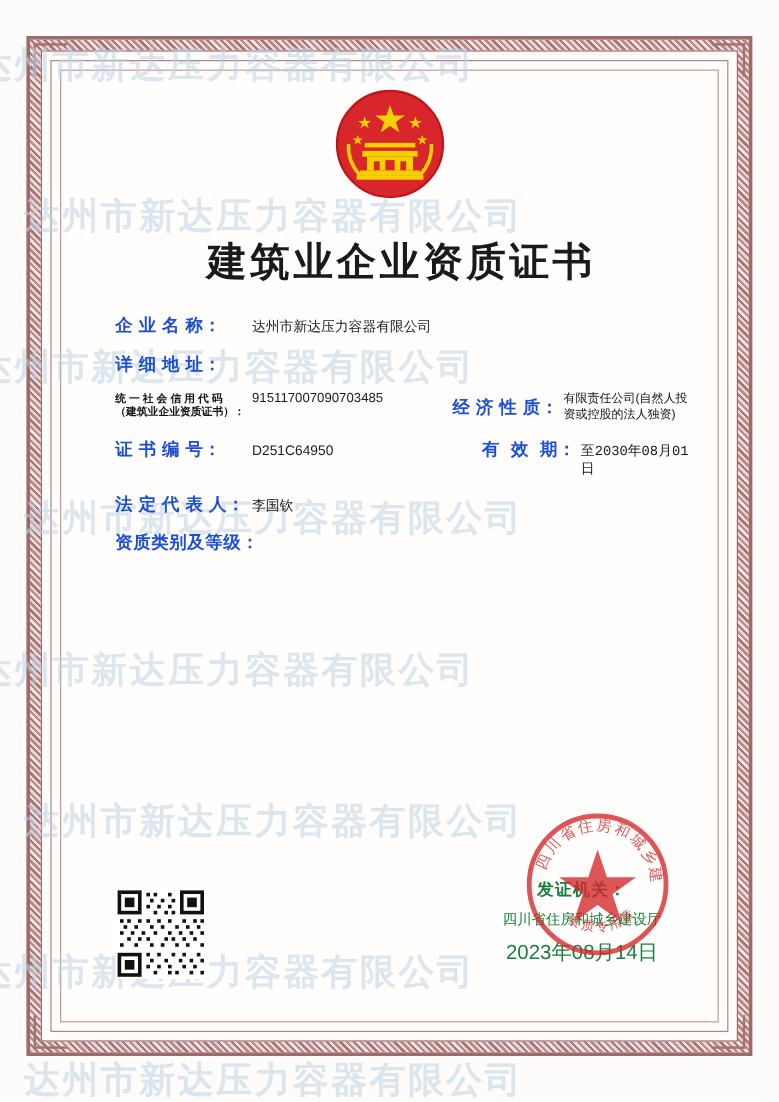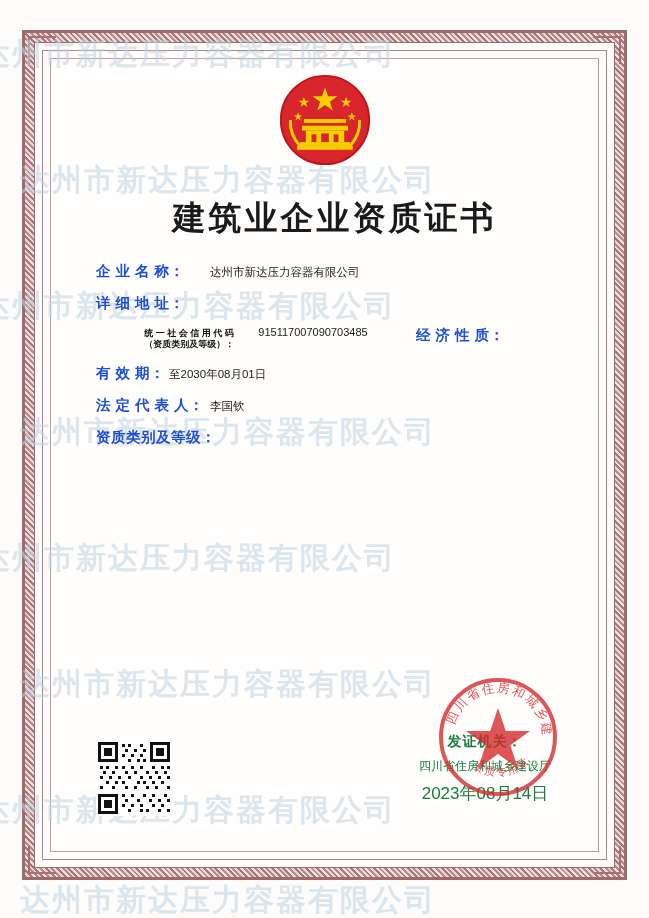--- a/index.html
+++ b/index.html
@@ -125,21 +125,21 @@
     white-space: nowrap;
     letter-spacing: 0.5px;
   }
   .lbl.sp5 { width: 110px; display: inline-block; }
   .val {
     font-size: 11.5px;
     color: #1a1a1a;
     padding-left: 4px;
   }
   .row-two { display: flex; align-items: flex-start; }
-  .col-left { display: flex; align-items: baseline; width: 320px; justify-content: center; }
+  .col-left { display: flex; align-items: baseline; width: 320px; }
   .col-right { display: flex; align-items: center; }
   .stack-label {
     font-size: 9px;
     font-weight: bold;
     line-height: 1.25;
     width: 110px;
     text-align: left;
     color: #111;
   }
   .stack-label div { white-space: nowrap; }
@@ -271,31 +271,36 @@
     </div>
 
     <div class="row">
       <span class="lbl sp5">详 细 地 址：</span>
     </div>
 
     <div class="row-two" style="margin-bottom:13px;">
       <div class="col-left">
         <span class="stack-label">
           <div>统 一 社 会 信 用 代 码</div>
-          <div>（资质类别及等级）：</div>
+          <div>（建筑业企业资质证书）：</div>
         </span>
         <span class="val val-small">915117007090703485</span>
       </div>
       <div class="col-right">
         <span class="lbl" style="white-space:nowrap;">经 济 性 质：</span>
+        <span class="val-wrap">有限责任公司(自然人投资或控股的法人独资)</span>
       </div>
     </div>
 
     <div class="row-two" style="margin-bottom:13px;">
-      <div class="col-right" style="align-items:baseline;">
+      <div class="col-left">
+        <span class="lbl sp5">证 书 编 号：</span>
+        <span class="val">D251C64950</span>
+      </div>
+      <div class="col-right" style="align-items:baseline;font-family:Liberation Mono, monospace;">
         <span class="lbl" style="white-space:nowrap;">有 效 期：</span>
         <span class="val">至2030年08月01日</span>
       </div>
     </div>
 
     <div class="row">
       <span class="lbl sp5">法 定 代 表 人：</span>
       <span class="val">李国钦</span>
     </div>
 

